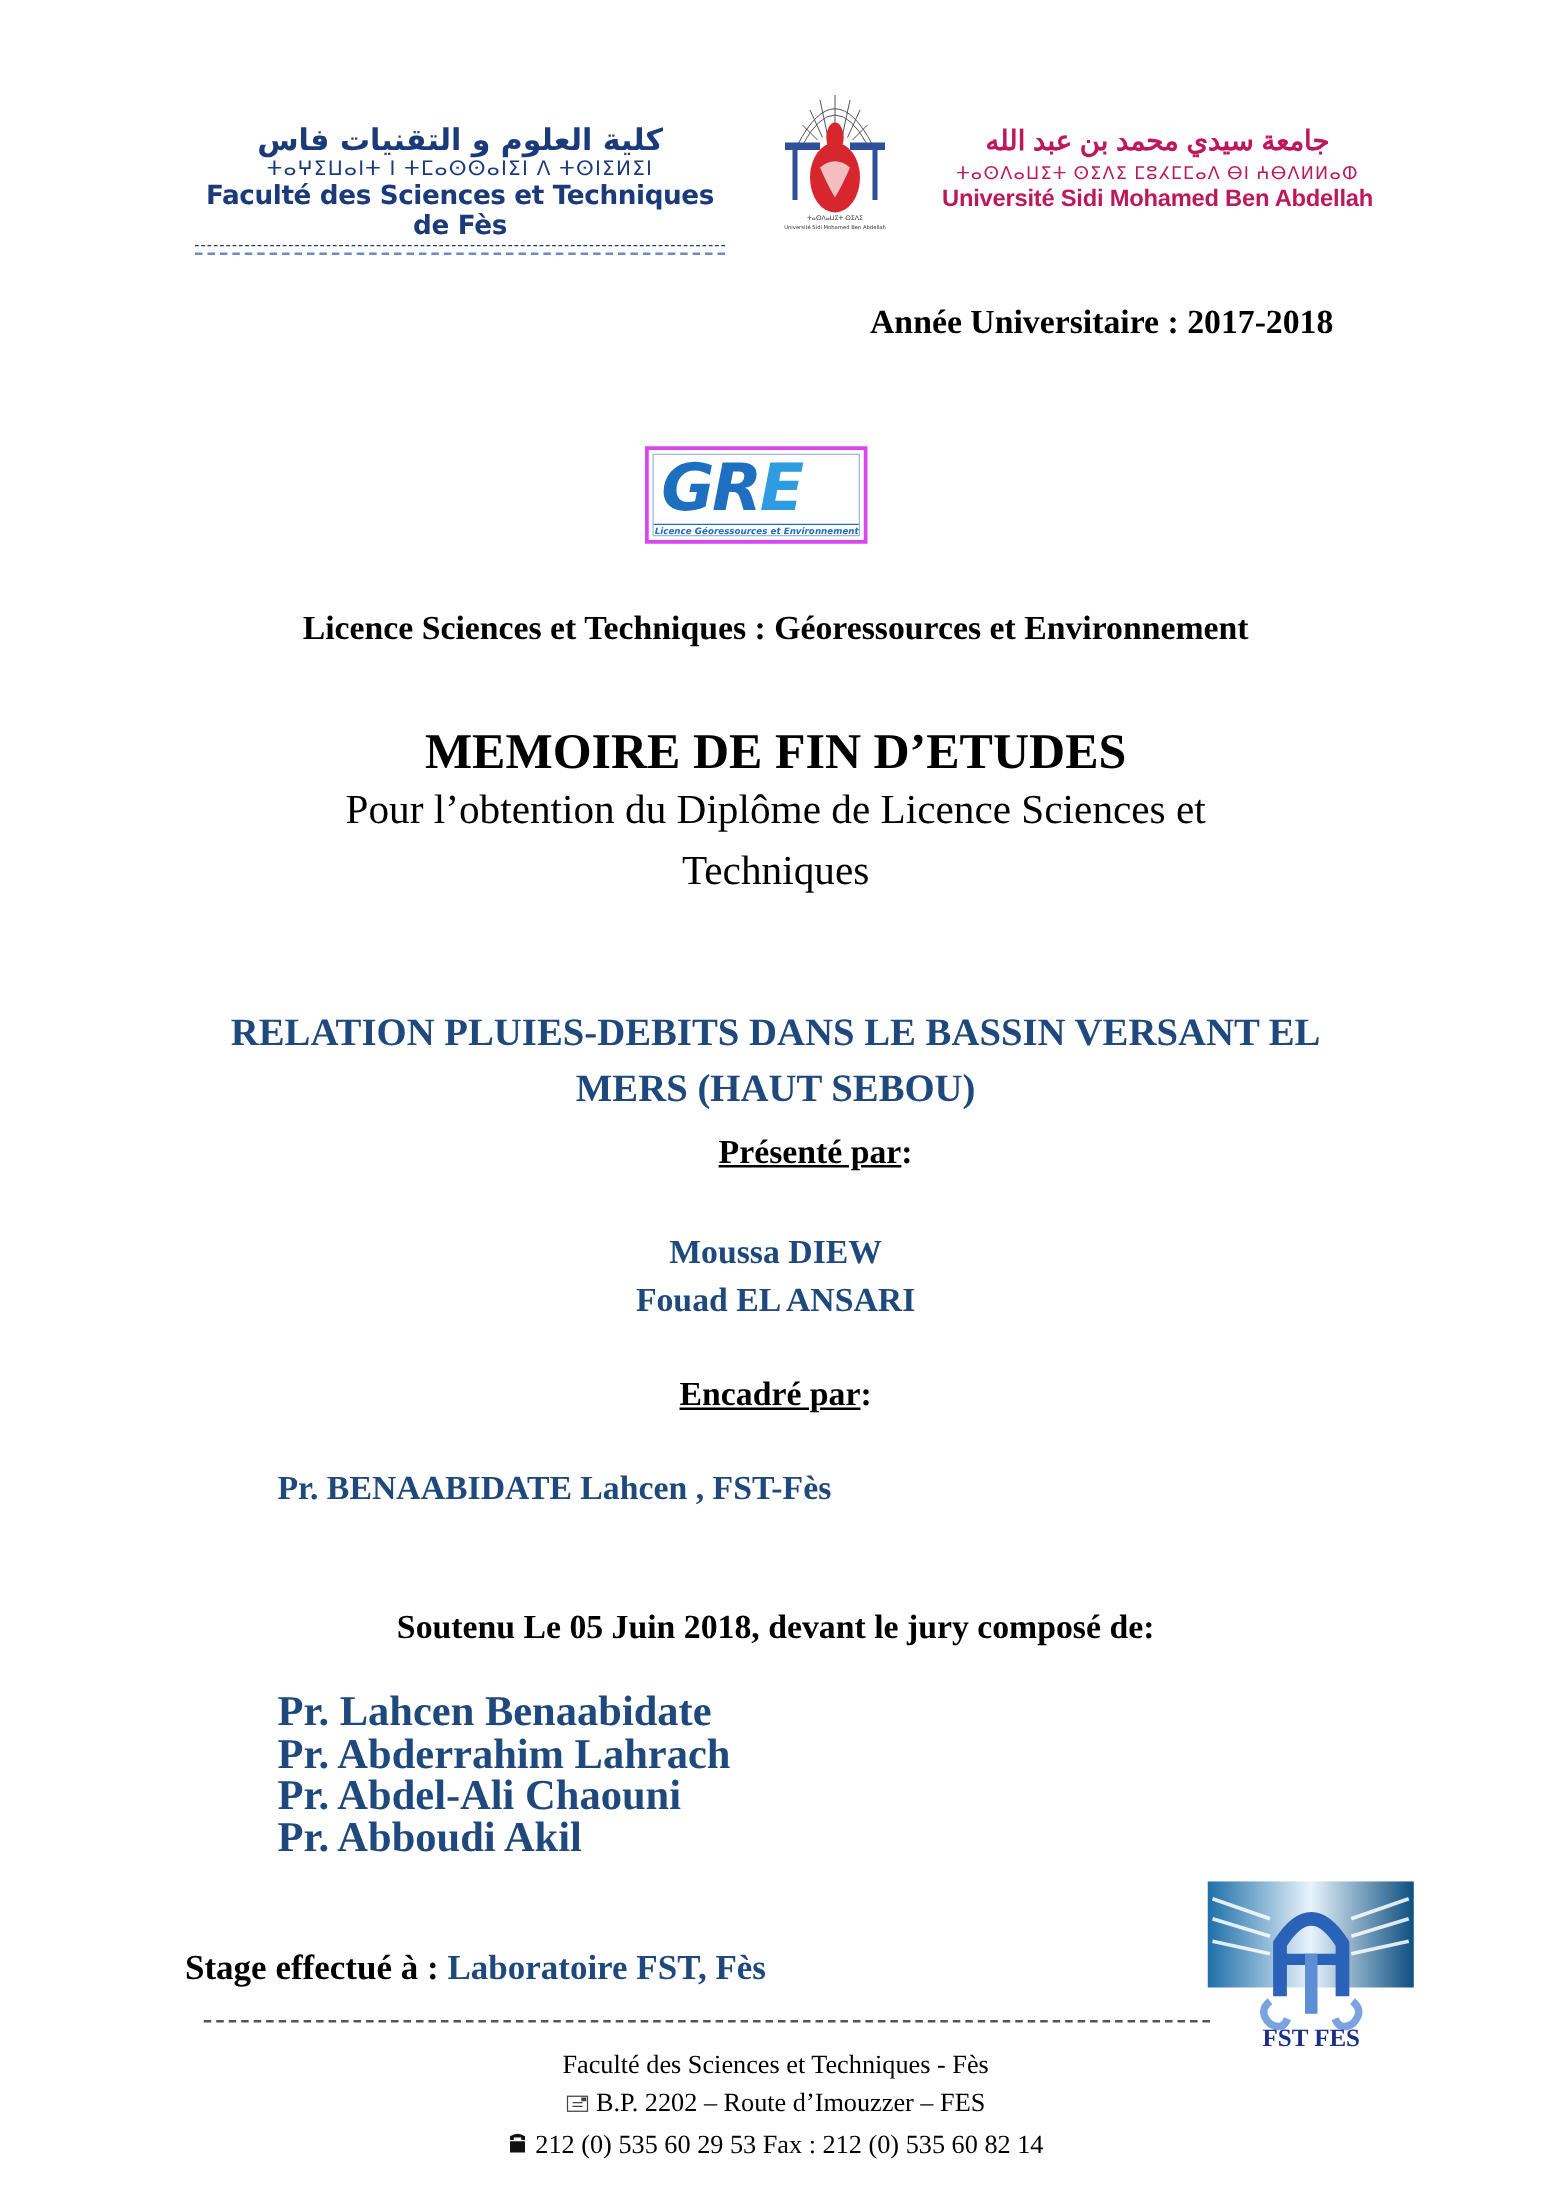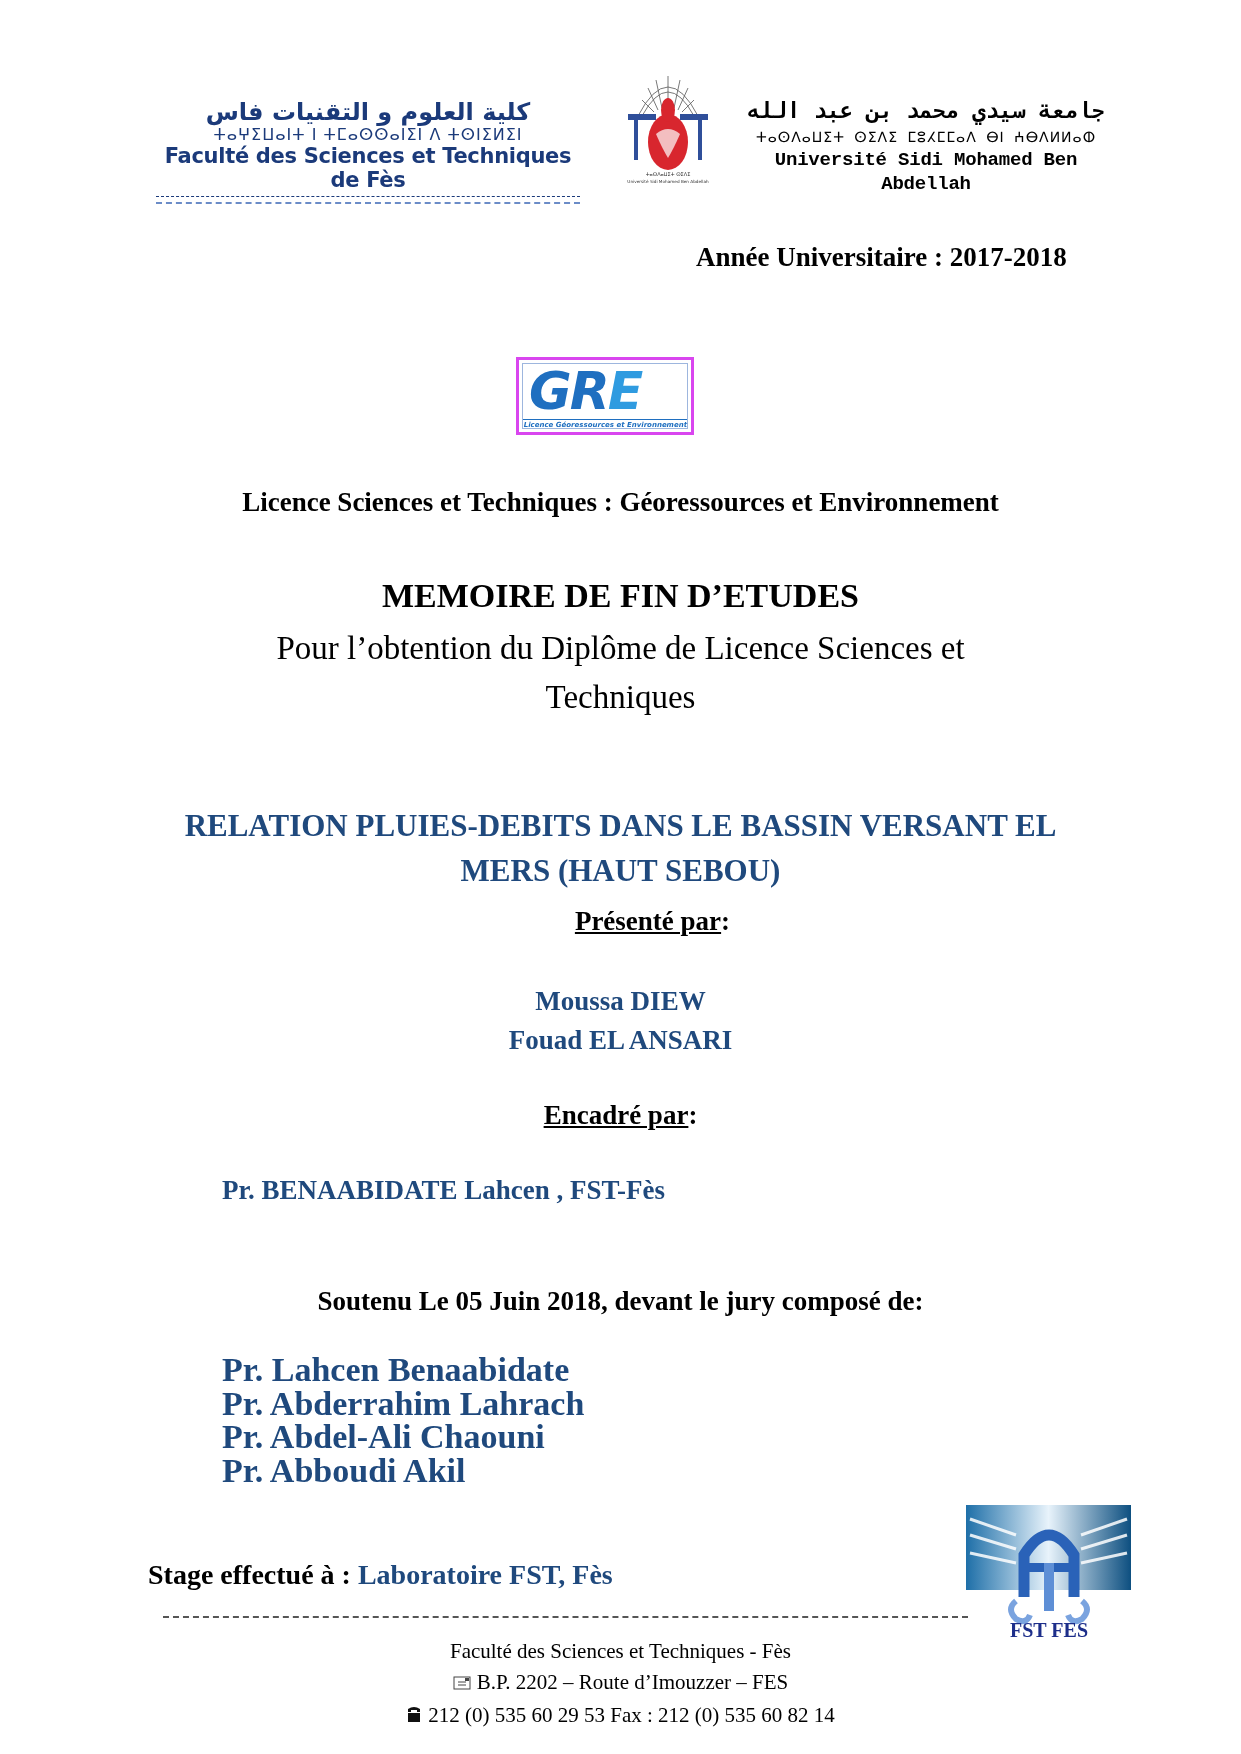--- a/index.html
+++ b/index.html
@@ -10,35 +10,35 @@
 
   
   .fac-logo { left:150px; top:98px; width:436px; height:90px; text-align:center; color:#1b3a7a; font-family:"DejaVu Sans", sans-serif; }
   .fac-ar { font-size:24px; font-weight:bold; line-height:28px; direction:rtl; }
   .fac-tif { font-size:16px; line-height:18px; letter-spacing:1px; }
   .fac-lat { font-size:21px; font-weight:bold; line-height:24px; letter-spacing:-0.3px; }
   .fac-rule { height:5px; margin:4px 6px 0; border-top:1px dashed #1b3a7a; border-bottom:2px dashed #6b8cc7; }
 
   .seal { left:620px; top:64px; width:96px; height:124px; }
 
-  .uni-logo { left:740px; top:98px; width:372px; height:90px; text-align:center; color:#000000; font-family:Liberation Mono, monospace; }
+  .uni-logo { left:740px; top:98px; width:372px; height:90px; text-align:center; color:#be185d; font-family:Liberation Sans, sans-serif; }
   .uni-ar { font-size:22px; font-weight:bold; line-height:30px; direction:rtl; }
   .uni-tif { font-size:14px; line-height:20px; letter-spacing:1px; }
   .uni-lat { font-size:19px; font-weight:bold; line-height:24px; letter-spacing:-0.2px; }
 
   .annee { left:696px; top:242px; font-size:27px; font-weight:bold; white-space:nowrap; }
 
   .gre { left:516px; top:310px; width:178px; height:78px; border:3px solid #d946ef; box-sizing:border-box; background:#fff;margin-top:47px; }
   .gre-inner { position:absolute; left:3px; top:3px; right:3px; bottom:3px; border:1px solid #9db6de; }
   .gre-letters { position:absolute; left:10px; top:2px; font-family:"DejaVu Sans", sans-serif; font-weight:bold; font-style:italic; font-size:52px; line-height:58px; color:#1f6fc0; letter-spacing:-2px; }
   .gre-letters .e { color:#2f9be0; }
   .gre-caption { position:absolute; left:4px; right:4px; bottom:3px; font-family:"DejaVu Sans", sans-serif; font-size:7px; font-style:italic; font-weight:bold; color:#1f6fc0; text-align:right; border-top:1px solid #1f6fc0; padding-top:1px; }
 
   .licence { top:487px; font-size:27px; font-weight:bold; }
-  .memoire { top:577px; font-size:34px; font-weight:bold; }
+  .memoire { top:577px; font-size:40px; font-weight:bold; }
   .pour { top:624px; font-size:33px; line-height:49px; }
   .rel { top:758px; font-size:31px; font-weight:bold; line-height:45px;margin-top:45px; }
   .presente { top:906px; font-size:27px; font-weight:bold;padding-left:32px; }
   .presente span, .encadre span { text-decoration:underline; }
   .moussa { top:982px; font-size:27px; font-weight:bold; line-height:39px; }
   .encadre { top:1100px; font-size:27px; font-weight:bold; }
   .sup { left:222px; top:1175px; font-size:27px; font-weight:bold; white-space:nowrap; }
   .soutenu { top:1286px; font-size:27px; font-weight:bold;text-align:center; }
   .jury { left:222px; top:1353px; font-size:34px; font-weight:bold; line-height:33.5px; }
   .stage { left:148px; top:1559px; font-size:28px; font-weight:bold; white-space:nowrap; }

